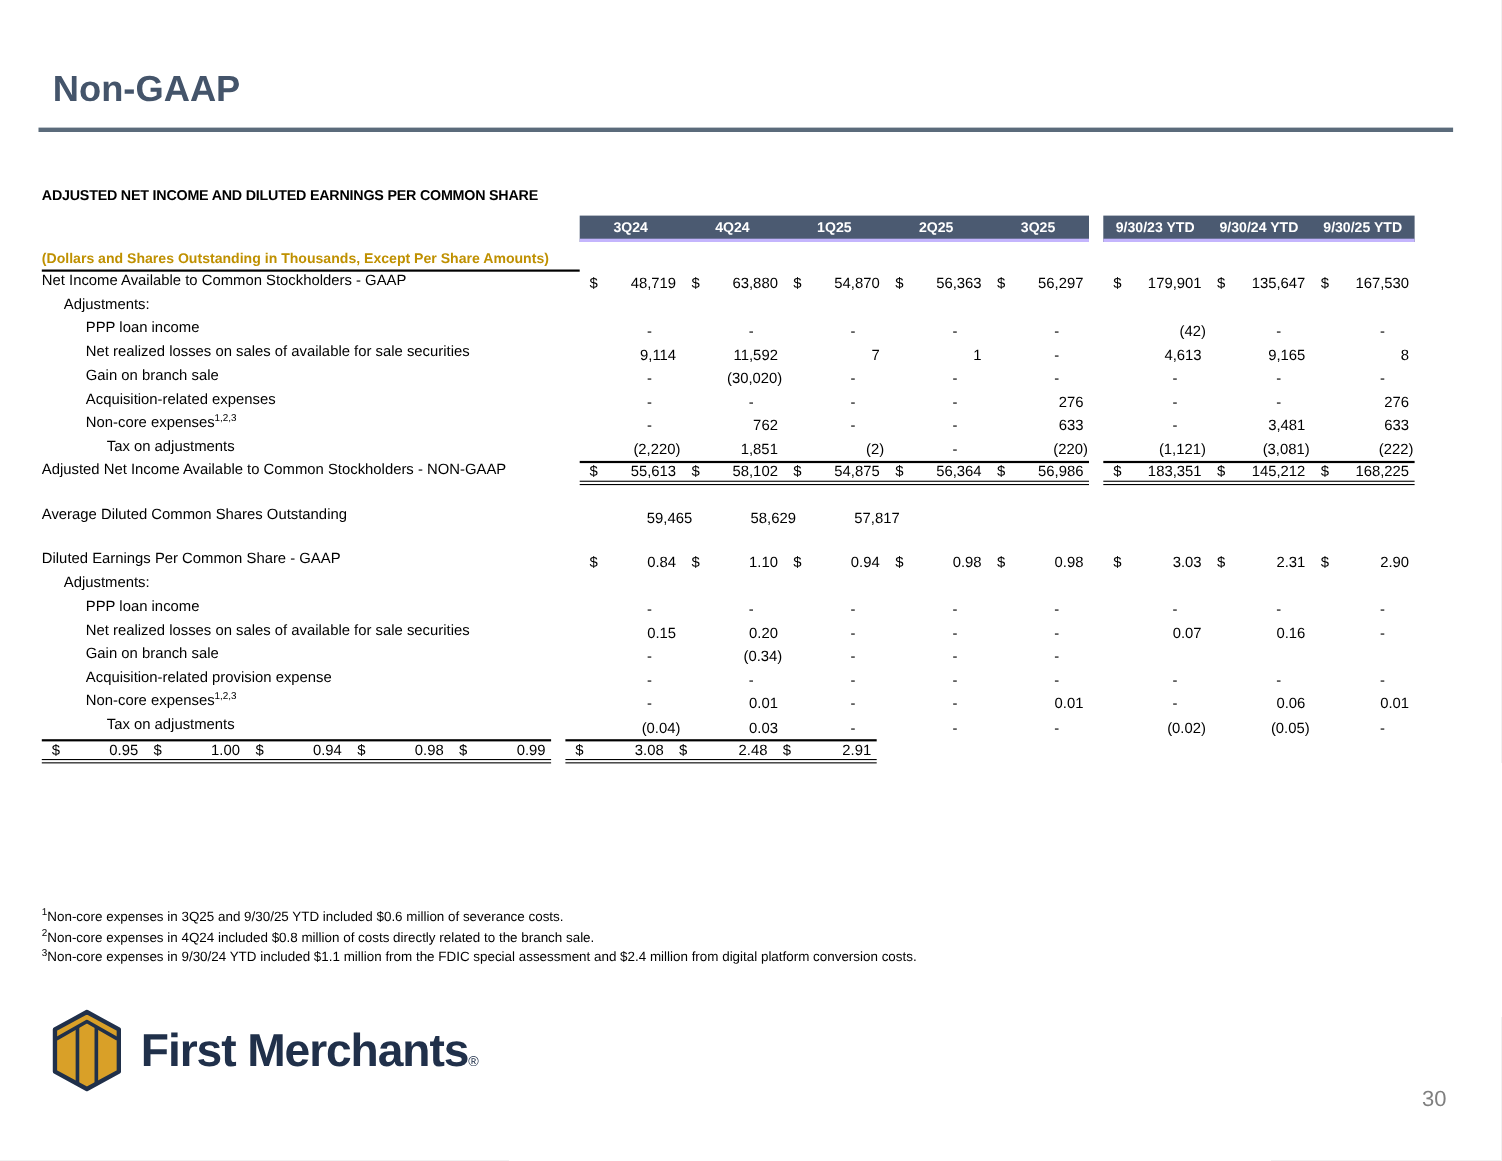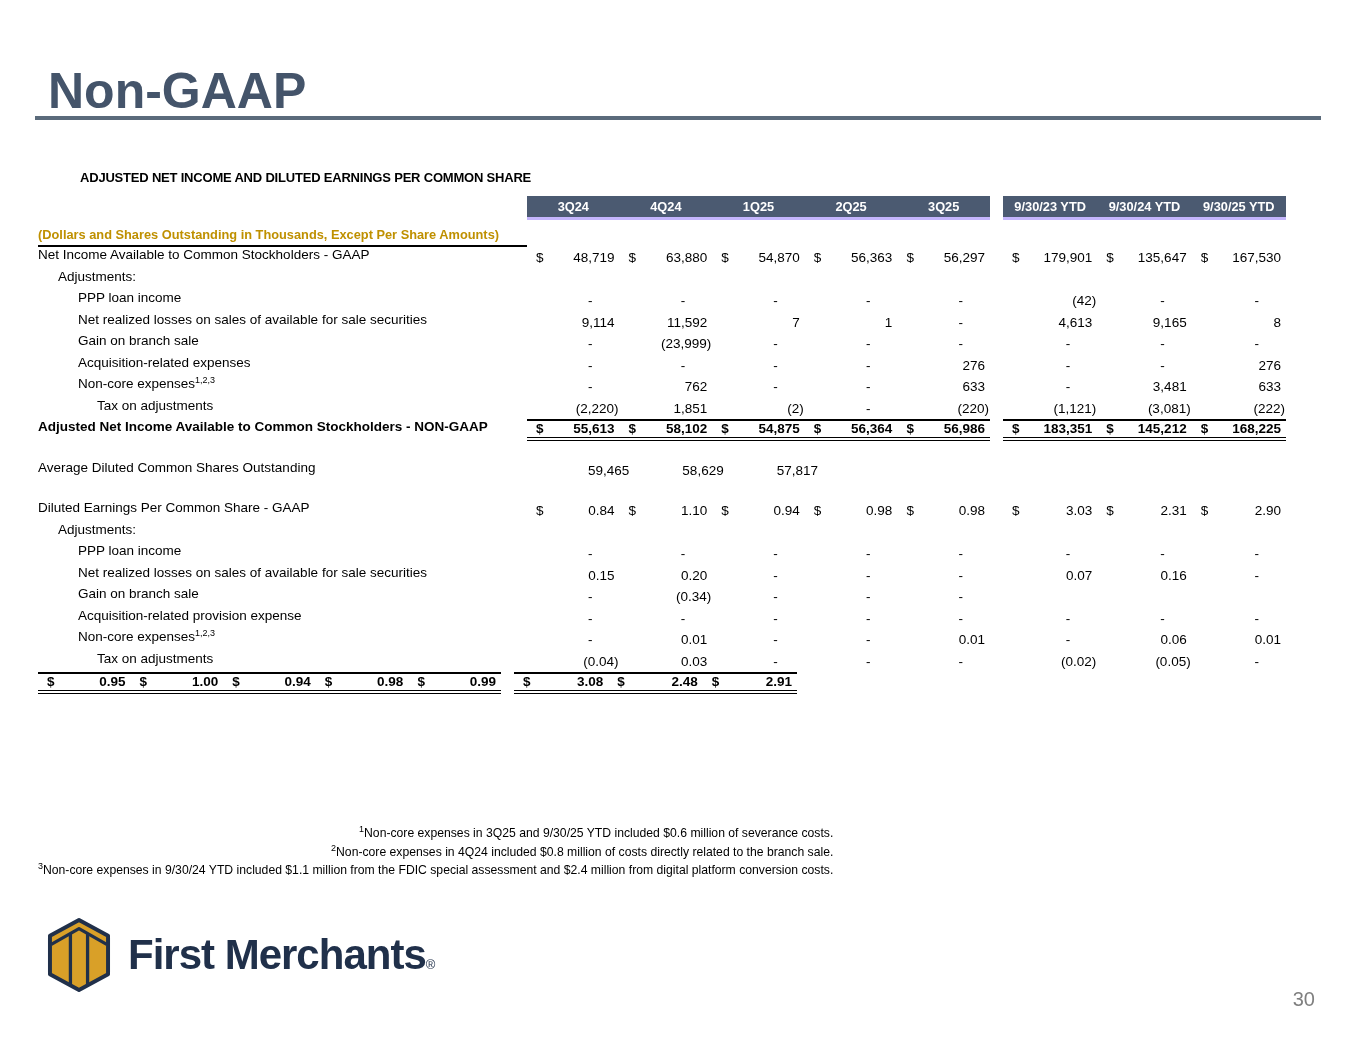--- a/index.html
+++ b/index.html
@@ -8,46 +8,46 @@
     position: relative;
     width: 1365px; height: 1055px;
     background: #ffffff;
     font-family: "Liberation Sans", sans-serif;
     color: #000;
     overflow: hidden;
     margin: 0 auto;
   }
   .title {
     position: absolute; left: 48px; top: 62px;
-    font-size: 50px; font-weight: bold;
+    font-size: 33px; font-weight: bold;
     color: var(--title-navy, #44546A);
     letter-spacing: 0px;
   }
   .title-rule {
     position: absolute; left: 35px; top: 116px;
     width: 1286px; height: 4px;
     background: var(--rule-gray, #5B6B7B);
   }
   .section-heading {
     position: absolute; left: 38px; top: 170px;
-    font-size: 13px; font-weight: bold; letter-spacing: -0.2px; margin-left: 42px;
+    font-size: 13px; font-weight: bold; letter-spacing: -0.2px;
   }
   
   .fin-table { position: absolute; left: 38px; top: 196px; width: 1248px; font-size: 13.5px; }
   .trow { display: flex; align-items: flex-start; height: 21.5px; }
   .tlabel { width: 489px; white-space: nowrap; }
   .qgroup { display: flex; width: 463px; height: 100%; }
   .ygroup { display: flex; width: 283px; height: 100%; }
   .gap { width: 13px; height: 100%; }
   .cell { flex: 1 1 0; display: flex; align-items: center; justify-content: space-between; padding-left: 9px; }
   .cur { min-width: 9px; text-align: left; }
   .val { text-align: right; padding-right: 5px; white-space: nowrap; }
   .val.paren { padding-right: 1px; }
   .val.dash  { padding-right: 27px; }
-  .bold { font-weight: bold; }
+  .bold { font-weight: normal; }
   .trow.total .qgroup, .trow.total .ygroup {
     border-top: 2px solid #000;
     border-bottom: 4px double #000;
   }
   .trow.spacer { height: 19px; }
   
   .hdr-row { height: 25px; align-items: flex-start; }
   .hdr {
     background: var(--header-bar, #4B5A71);
     border-bottom: 3px solid #c4b5fd;
@@ -61,21 +61,21 @@
   .units-row { height: 26px; align-items: flex-end; }
   .units-note {
     width: 489px; color: var(--gold, #BF9000);
     font-weight: bold; font-size: 12.8px;
     border-bottom: 2px solid #000; padding-bottom: 3px;
     white-space: nowrap;
   }
   sup { font-size: 9px; vertical-align: super; line-height: 0; }
   
   .footnotes { position: absolute; left: 38px; top: 824px; font-size: 12.2px; }
-  .footnote { line-height: 18.6px; text-align: right; }
+  .footnote { line-height: 18.6px; }
   
   .logo { position: absolute; left: 46px; top: 916px; display: flex; align-items: center; }
   .logo-icon { width: 66px; height: 78px; }
   .logo-text {
     margin-left: 16px;
     font-size: 42px; font-weight: bold;
     color: var(--logo-navy, #253449);
     letter-spacing: -1px;
   }
   .logo-reg { font-size: 13px; vertical-align: baseline; font-weight: normal; }
@@ -280,21 +280,21 @@
       </div>
       <div class="trow">
         <div class="tlabel" style="padding-left: 40px;">Gain on branch sale</div>
         <div class="qgroup">
           <div class="cell">
             <div class="cur"></div>
             <div class="val dash">-</div>
           </div>
           <div class="cell">
             <div class="cur"></div>
-            <div class="val paren">(23,999)</div>
+            <div class="val paren">(30,020)</div>
           </div>
           <div class="cell">
             <div class="cur"></div>
             <div class="val dash">-</div>
           </div>
           <div class="cell">
             <div class="cur"></div>
             <div class="val dash">-</div>
           </div>
           <div class="cell">

